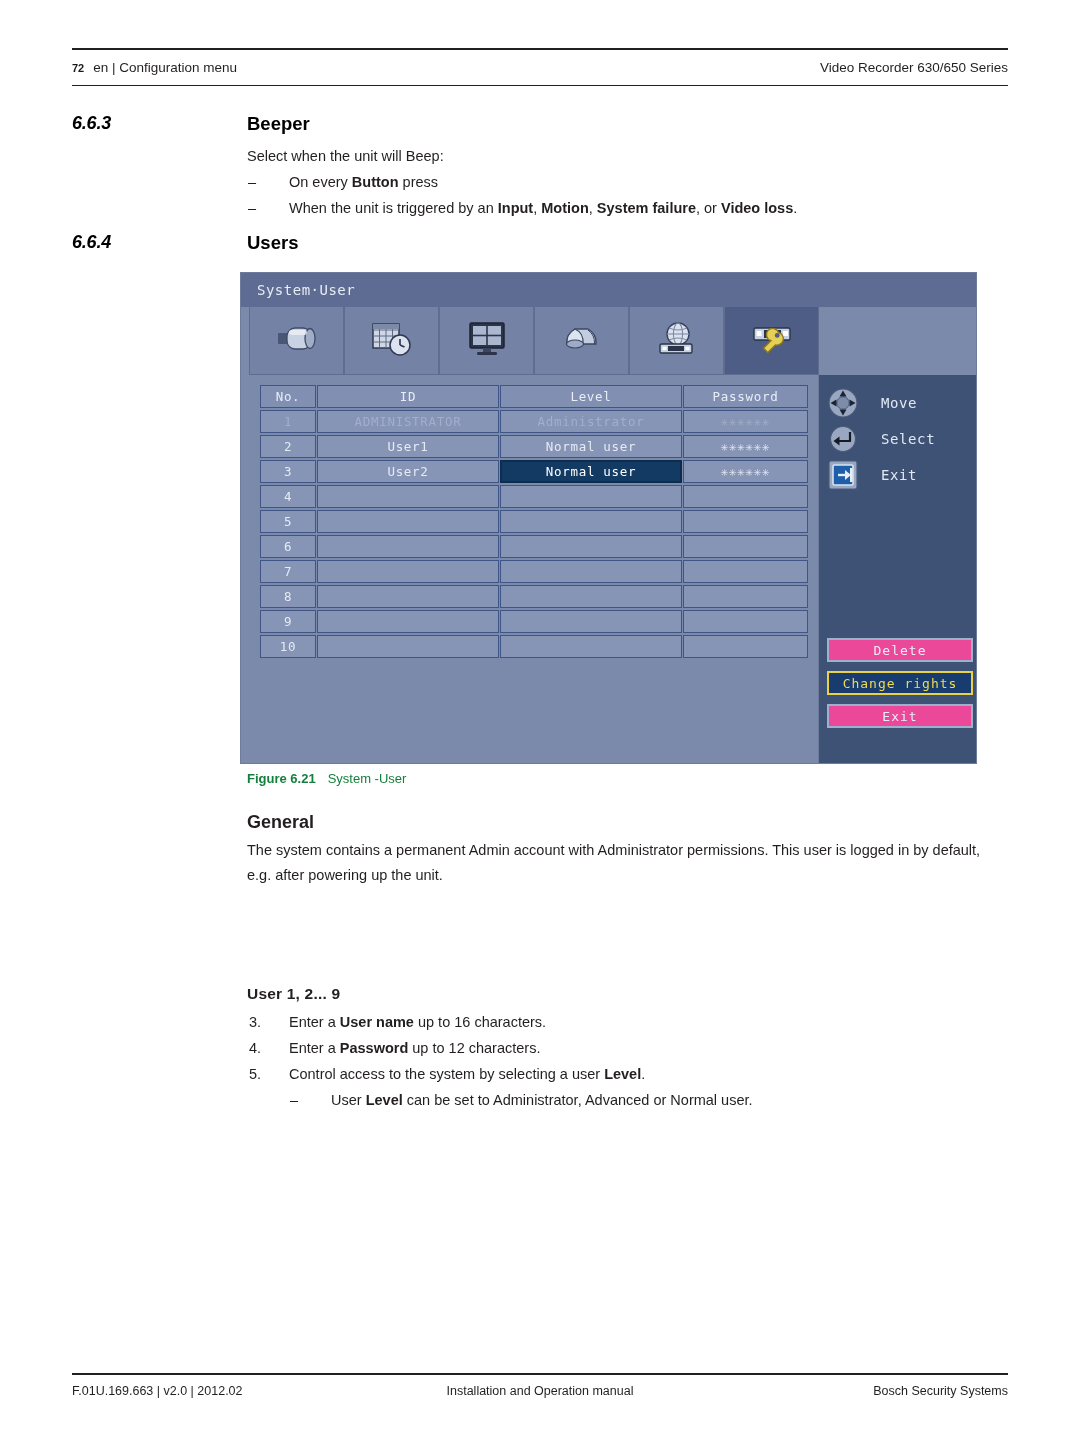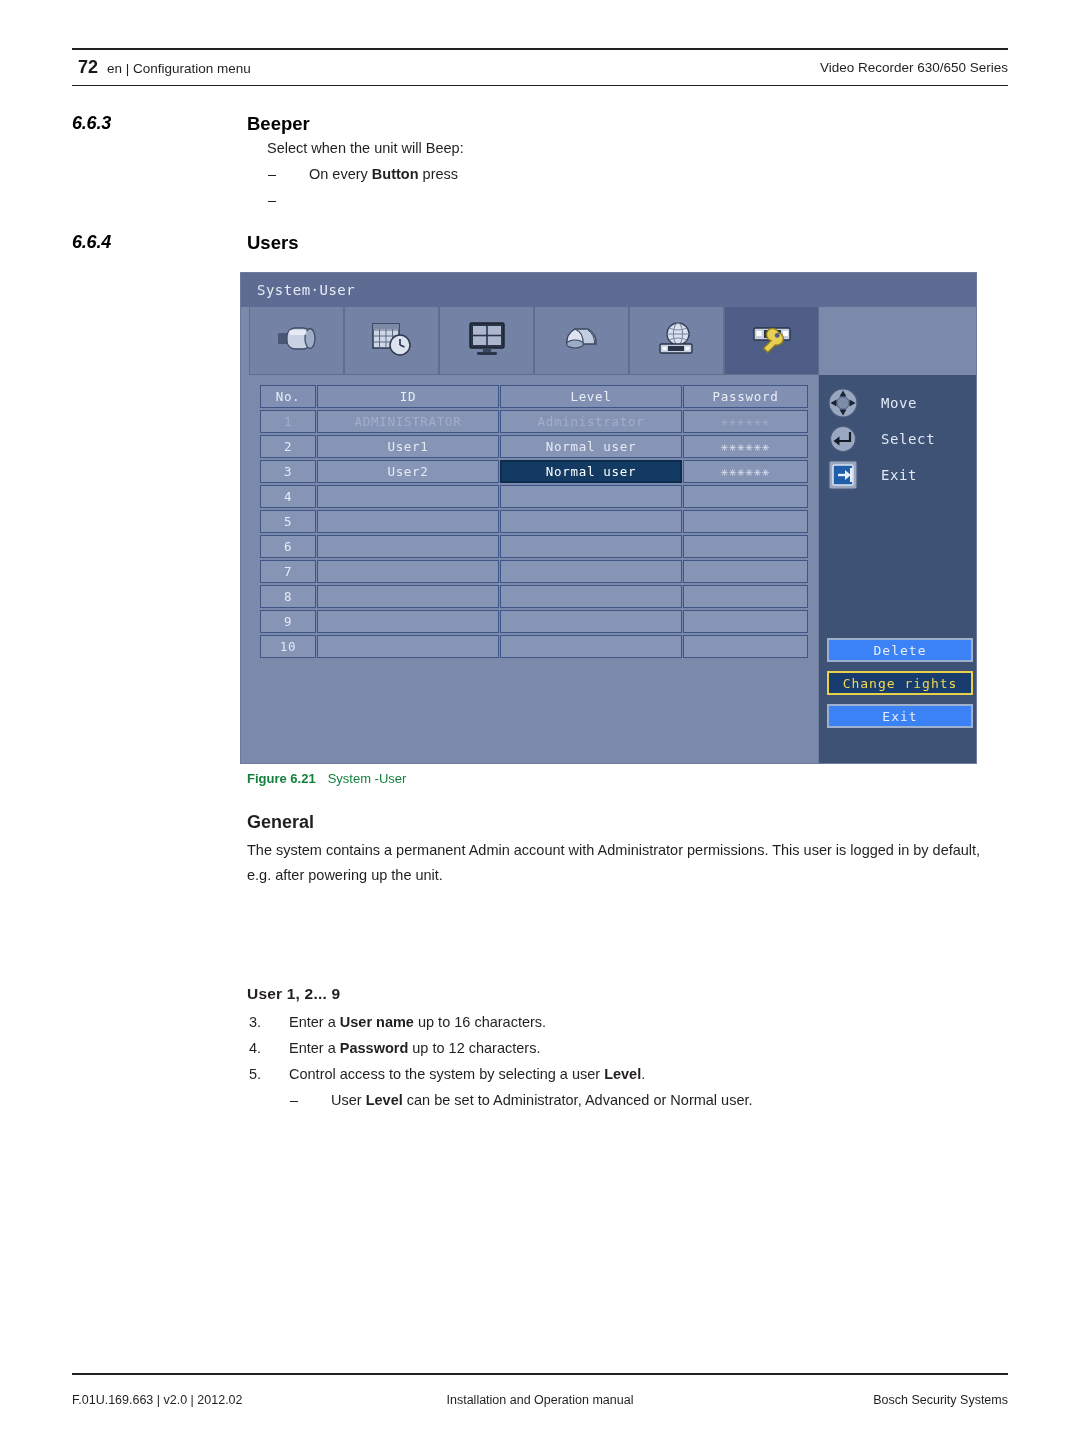--- a/index.html
+++ b/index.html
@@ -26,21 +26,21 @@
     position: absolute;
     left: 72px; top: 48px;
     width: 936px;
     height: 38px;
     border-top: 2px solid #231f20;
     border-bottom: 1px solid #231f20;
     display: flex;
     align-items: center;
   }
   .hdr-left { display: flex; align-items: baseline; gap: 9px; font-size: 13.5px; }
-  .hdr-pageno { font-weight: bold; font-size: 18px; margin-left: 6px; }
+  .hdr-pageno { font-weight: bold; font-size: 11px; }
   .hdr-sub { font-size: 13.5px; color: #231f20; }
   .hdr-right { margin-left: auto; font-size: 13.5px; color: #231f20; }
 
   
   .sec { position: absolute; display: flex; }
   .sec-num {
     width: 175px;
     font-weight: bold;
     font-size: 18px;
     letter-spacing: -0.2px;
@@ -73,41 +73,41 @@
   .num-list { margin: 0; padding: 0; list-style: none; }
   .num-list li {
     position: relative;
     padding-left: 42px;
     line-height: 26px;
   }
   .num-list li .num { position: absolute; left: 2px; top: 0; }
   b { font-weight: bold; }
   .mono { font-family: "Liberation Mono", monospace; font-size: 13px; letter-spacing: 0.5px; }
 
-  #beeper-body { top: 136px; width: 740px; margin-left: 20px; }
+  #beeper-body { top: 144px; width: 740px; }
   #fig-caption { position: absolute; left: 247px; top: 771px; font-size: 13px; color: #15803d; }
   #fig-caption .fig-label { font-weight: bold; }
   #fig-caption .fig-text { margin-left: 12px; }
 
   #general-block { top: 810px; width: 745px; }
   #general-block .sub-head { font-weight: bold; font-size: 18px; margin-bottom: 3px; }
   #admin-block { top: 895px; width: 745px; }
   #admin-block .sub-head { font-weight: bold; font-size: 15px; margin-bottom: 3px; }
   #users-block { top: 981px; width: 745px; }
   #users-block .sub-head { font-weight: bold; font-size: 15.5px; letter-spacing: 0.2px; margin-bottom: 3px; }
 
   
   .page-footer {
     position: absolute;
     left: 72px; top: 1373px;
     width: 936px;
     height: 34px;
     border-top: 2px solid #231f20;
     display: flex;
-    align-items: flex-end;
+    align-items: center;
     font-size: 12.5px;
     color: #231f20;
   }
   .ft-left { width: 33%; }
   .ft-center { width: 34%; text-align: center; }
   .ft-right { width: 33%; text-align: right; }
 
   
   .dvr {
     position: absolute;
@@ -219,21 +219,21 @@
   .hint-ico { width: 32px; height: 32px; flex: none; }
 
   .side-buttons {
     position: absolute;
     left: 8px; bottom: 28px;
     width: 146px;
   }
   .sbtn {
     height: 24px;
     margin-bottom: 9px;
-    background: #3b82f6;
+    background: #ec4899;
     border: 2px solid #9fb0cc;
     color: #e7edf8;
     font-size: 13px;
     letter-spacing: 1px;
     display: flex;
     align-items: center;
     justify-content: center;
   }
   .sbtn.active {
     border-color: #e8d24a;
@@ -261,20 +261,21 @@
 
   <div class="body-block" id="beeper-body">
     <p>Select when the unit will Beep:</p>
     <ul class="dash-list">
       <li>
         <span class="dash">–</span>
         <span><span>On every </span><b>Button</b><span> press</span></span>
       </li>
       <li>
         <span class="dash">–</span>
+        <span><span>When the unit is triggered by an </span><b>Input</b><span>, </span><b>Motion</b><span>, </span><b>System failure</b><span>, or </span><b>Video loss</b><span>.</span></span>
       </li>
     </ul>
   </div>
 
   <div class="sec" id="sec664">
     <div class="sec-num">6.6.4</div>
     <div class="sec-title">Users</div>
   </div>
 
   <div class="dvr">

